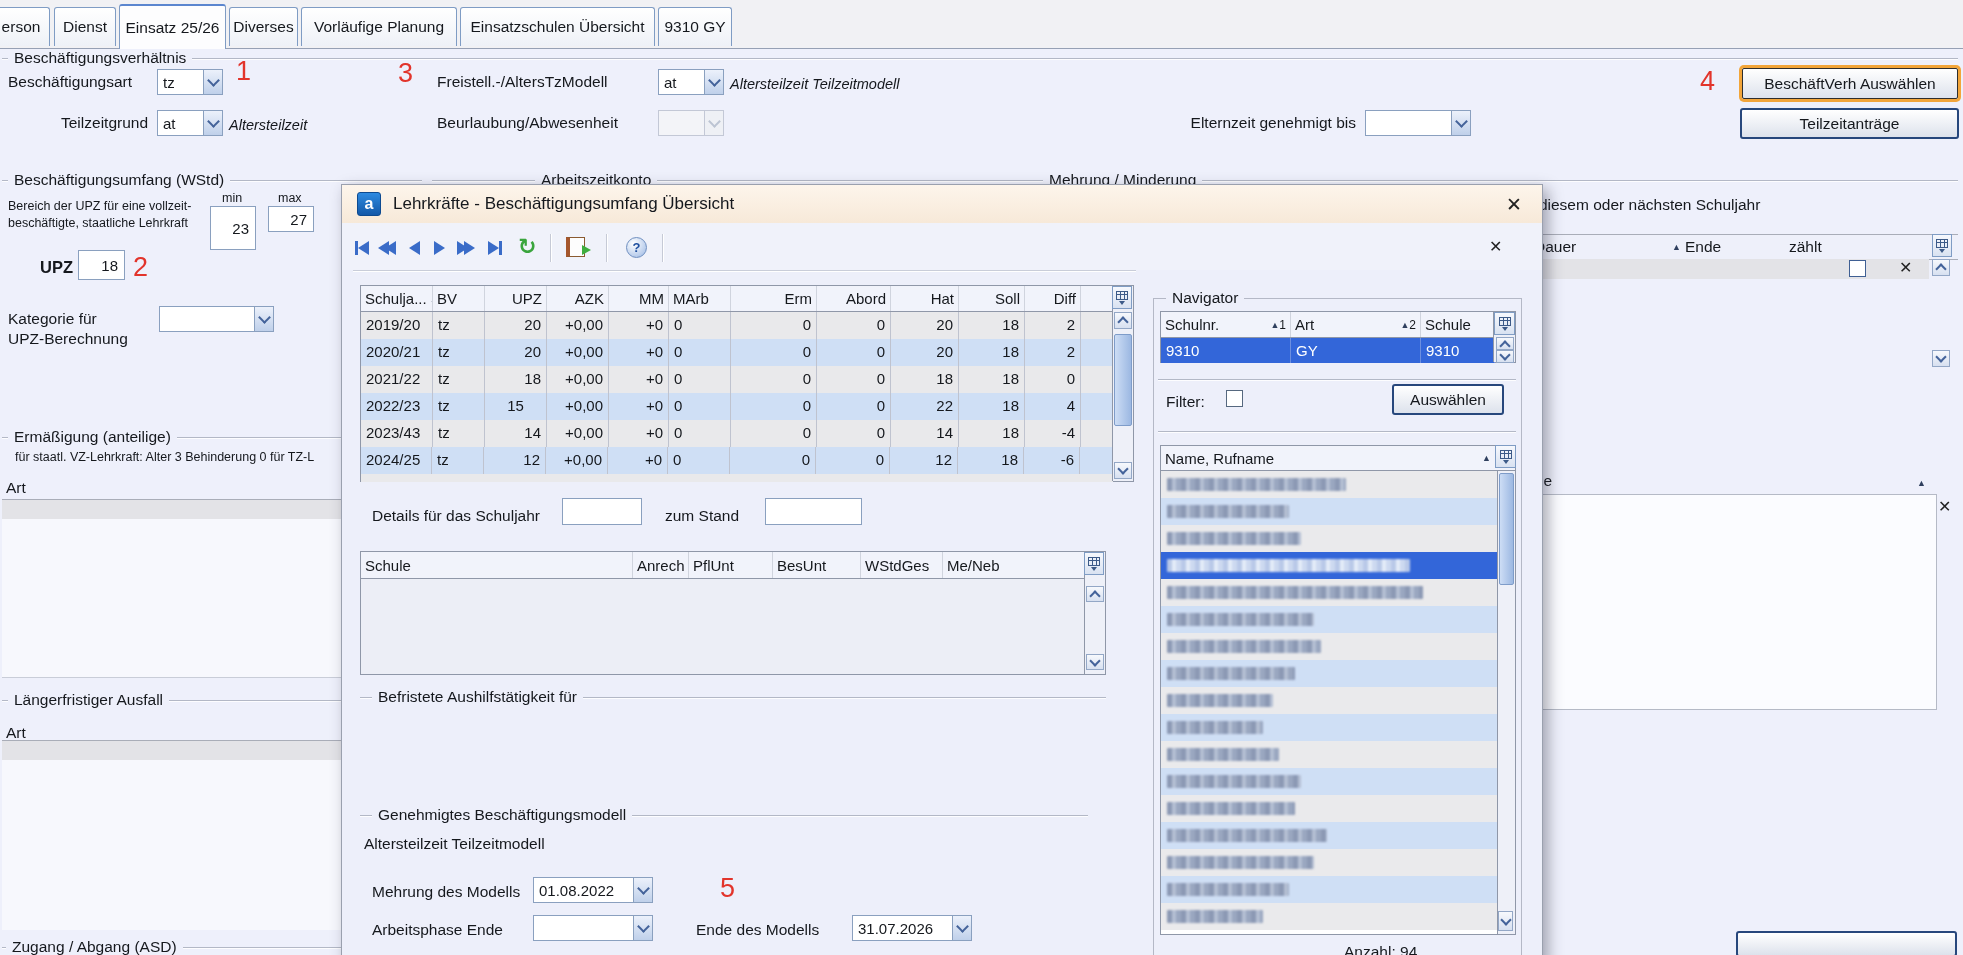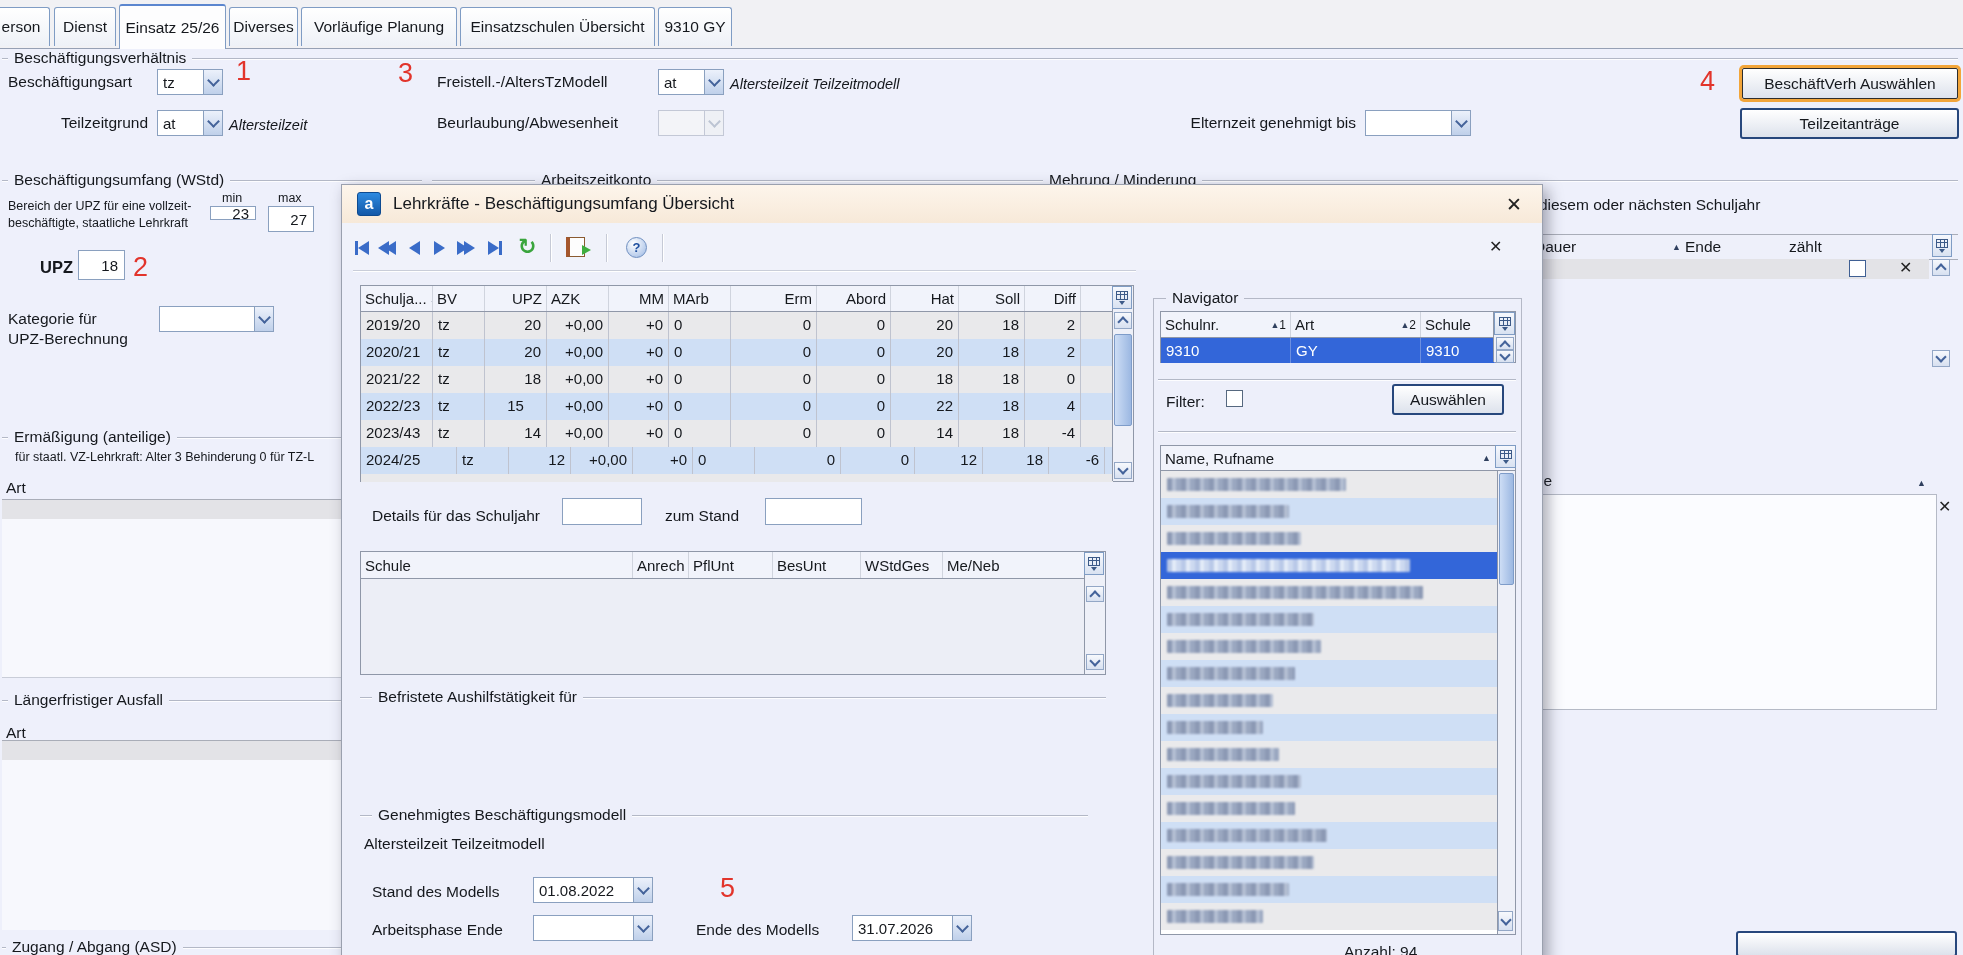--- a/index.html
+++ b/index.html
@@ -173,21 +173,21 @@
 
 <div class="abs red" style="left:1700px;top:66px;">4</div>
 <div class="abs btn hl" style="left:1742px;top:68px;width:216px;height:31px;">BeschäftVerh Auswählen</div>
 <div class="abs btn" style="left:1740px;top:108px;width:219px;height:31px;">Teilzeitanträge</div>
 
 <div class="abs gline" style="left:2px;top:180px;width:420px;"></div>
 <div class="abs legend" style="left:8px;top:171px;">Beschäftigungsumfang (WStd)</div>
 <div class="abs small" style="left:8px;top:199px;">Bereich der UPZ für eine vollzeit-</div>
 <div class="abs small" style="left:8px;top:216px;">beschäftigte, staatliche Lehrkraft</div>
 <div class="abs small" style="left:222px;top:191px;">min</div>
-<div class="abs inputbox" style="left:210px;top:206px;width:46px;height:14px;">23</div>
+<div class="abs inputbox" style="left:210px;top:206px;width:46px;height:44px;">23</div>
 <div class="abs small" style="left:278px;top:191px;">max</div>
 <div class="abs inputbox" style="left:268px;top:206px;width:46px;height:26px;">27</div>
 <div class="abs lbl bold" style="left:40px;top:258px;font-size:16.5px;">UPZ</div>
 <div class="abs inputbox" style="left:78px;top:250px;width:47px;height:30px;">18</div>
 <div class="abs red" style="left:133px;top:252px;">2</div>
 <div class="abs lbl" style="left:8px;top:310px;">Kategorie für</div>
 <div class="abs lbl" style="left:8px;top:330px;">UPZ-Berechnung</div>
 <div class="abs combo" style="left:159px;top:306px;">
   <div class="f" style="width:95px;"></div>
   <div class="b">
@@ -292,21 +292,21 @@
         <div class="th" style="width: 72px; justify-content: flex-start;">
           <span>Schulja...</span>
           <span class="sort">▲</span>
         </div>
         <div class="th" style="width: 52px; justify-content: flex-start;">
           <span>BV</span>
         </div>
         <div class="th" style="width: 62px; justify-content: flex-end;">
           <span>UPZ</span>
         </div>
-        <div class="th" style="width: 62px; ">
+        <div class="th" style="width: 62px; justify-content: flex-end;">
           <span>AZK</span>
         </div>
         <div class="th" style="width: 60px; justify-content: flex-end;">
           <span>MM</span>
         </div>
         <div class="th" style="width: 62px; justify-content: flex-start;">
           <span>MArb</span>
         </div>
         <div class="th" style="width: 86px; justify-content: flex-end;">
           <span>Erm</span>
@@ -384,21 +384,21 @@
           <div class="td" style="width: 62px; text-align: right;">+0,00</div>
           <div class="td" style="width: 60px; text-align: right;">+0</div>
           <div class="td" style="width: 62px; text-align: left;">0</div>
           <div class="td" style="width: 86px; text-align: right;">0</div>
           <div class="td" style="width: 74px; text-align: right;">0</div>
           <div class="td" style="width: 68px; text-align: right;">14</div>
           <div class="td" style="width: 66px; text-align: right;">18</div>
           <div class="td" style="width: 56px; text-align: right;">-4</div>
         </div>
         <div class="trow b" style="width: 752px;">
-          <div class="td" style="width: 96px; text-align: left;">2024/25</div>
+          <div class="td" style="width: 71px; text-align: left;">2024/25</div>
           <div class="td" style="width: 52px; text-align: left;">tz</div>
           <div class="td" style="width: 62px; text-align: right;">12</div>
           <div class="td" style="width: 62px; text-align: right;">+0,00</div>
           <div class="td" style="width: 60px; text-align: right;">+0</div>
           <div class="td" style="width: 62px; text-align: left;">0</div>
           <div class="td" style="width: 86px; text-align: right;">0</div>
           <div class="td" style="width: 74px; text-align: right;">0</div>
           <div class="td" style="width: 68px; text-align: right;">12</div>
           <div class="td" style="width: 66px; text-align: right;">18</div>
           <div class="td" style="width: 56px; text-align: right;">-6</div>
@@ -448,21 +448,21 @@
     </div>
   </div>
 
   <div class="abs gline" style="left:18px;top:512px;width:746px;"></div>
   <div class="abs legendD" style="left:30px;top:503px;">Befristete Aushilfstätigkeit für</div>
 
   <div class="abs gline" style="left:18px;top:630px;width:728px;"></div>
   <div class="abs legendD" style="left:30px;top:621px;">Genehmigtes Beschäftigungsmodell</div>
   <div class="abs lbl" style="left:22px;top:650px;">Altersteilzeit Teilzeitmodell</div>
 
-  <div class="abs lbl" style="left:30px;top:698px;">Stand des Modells</div>
+  <div class="abs lbl" style="left:30px;top:698px;">Mehrung des Modells</div>
   <div class="abs combo" style="left:191px;top:692px;">
     <div class="f" style="width:100px;">01.08.2022</div>
     <div class="b">
         <div class="chev"></div>
       </div>
   </div>
   <div class="abs red" style="left:378px;top:688px;">5</div>
 
   <div class="abs lbl" style="left:30px;top:736px;">Arbeitsphase Ende</div>
   <div class="abs combo" style="left:191px;top:730px;">

